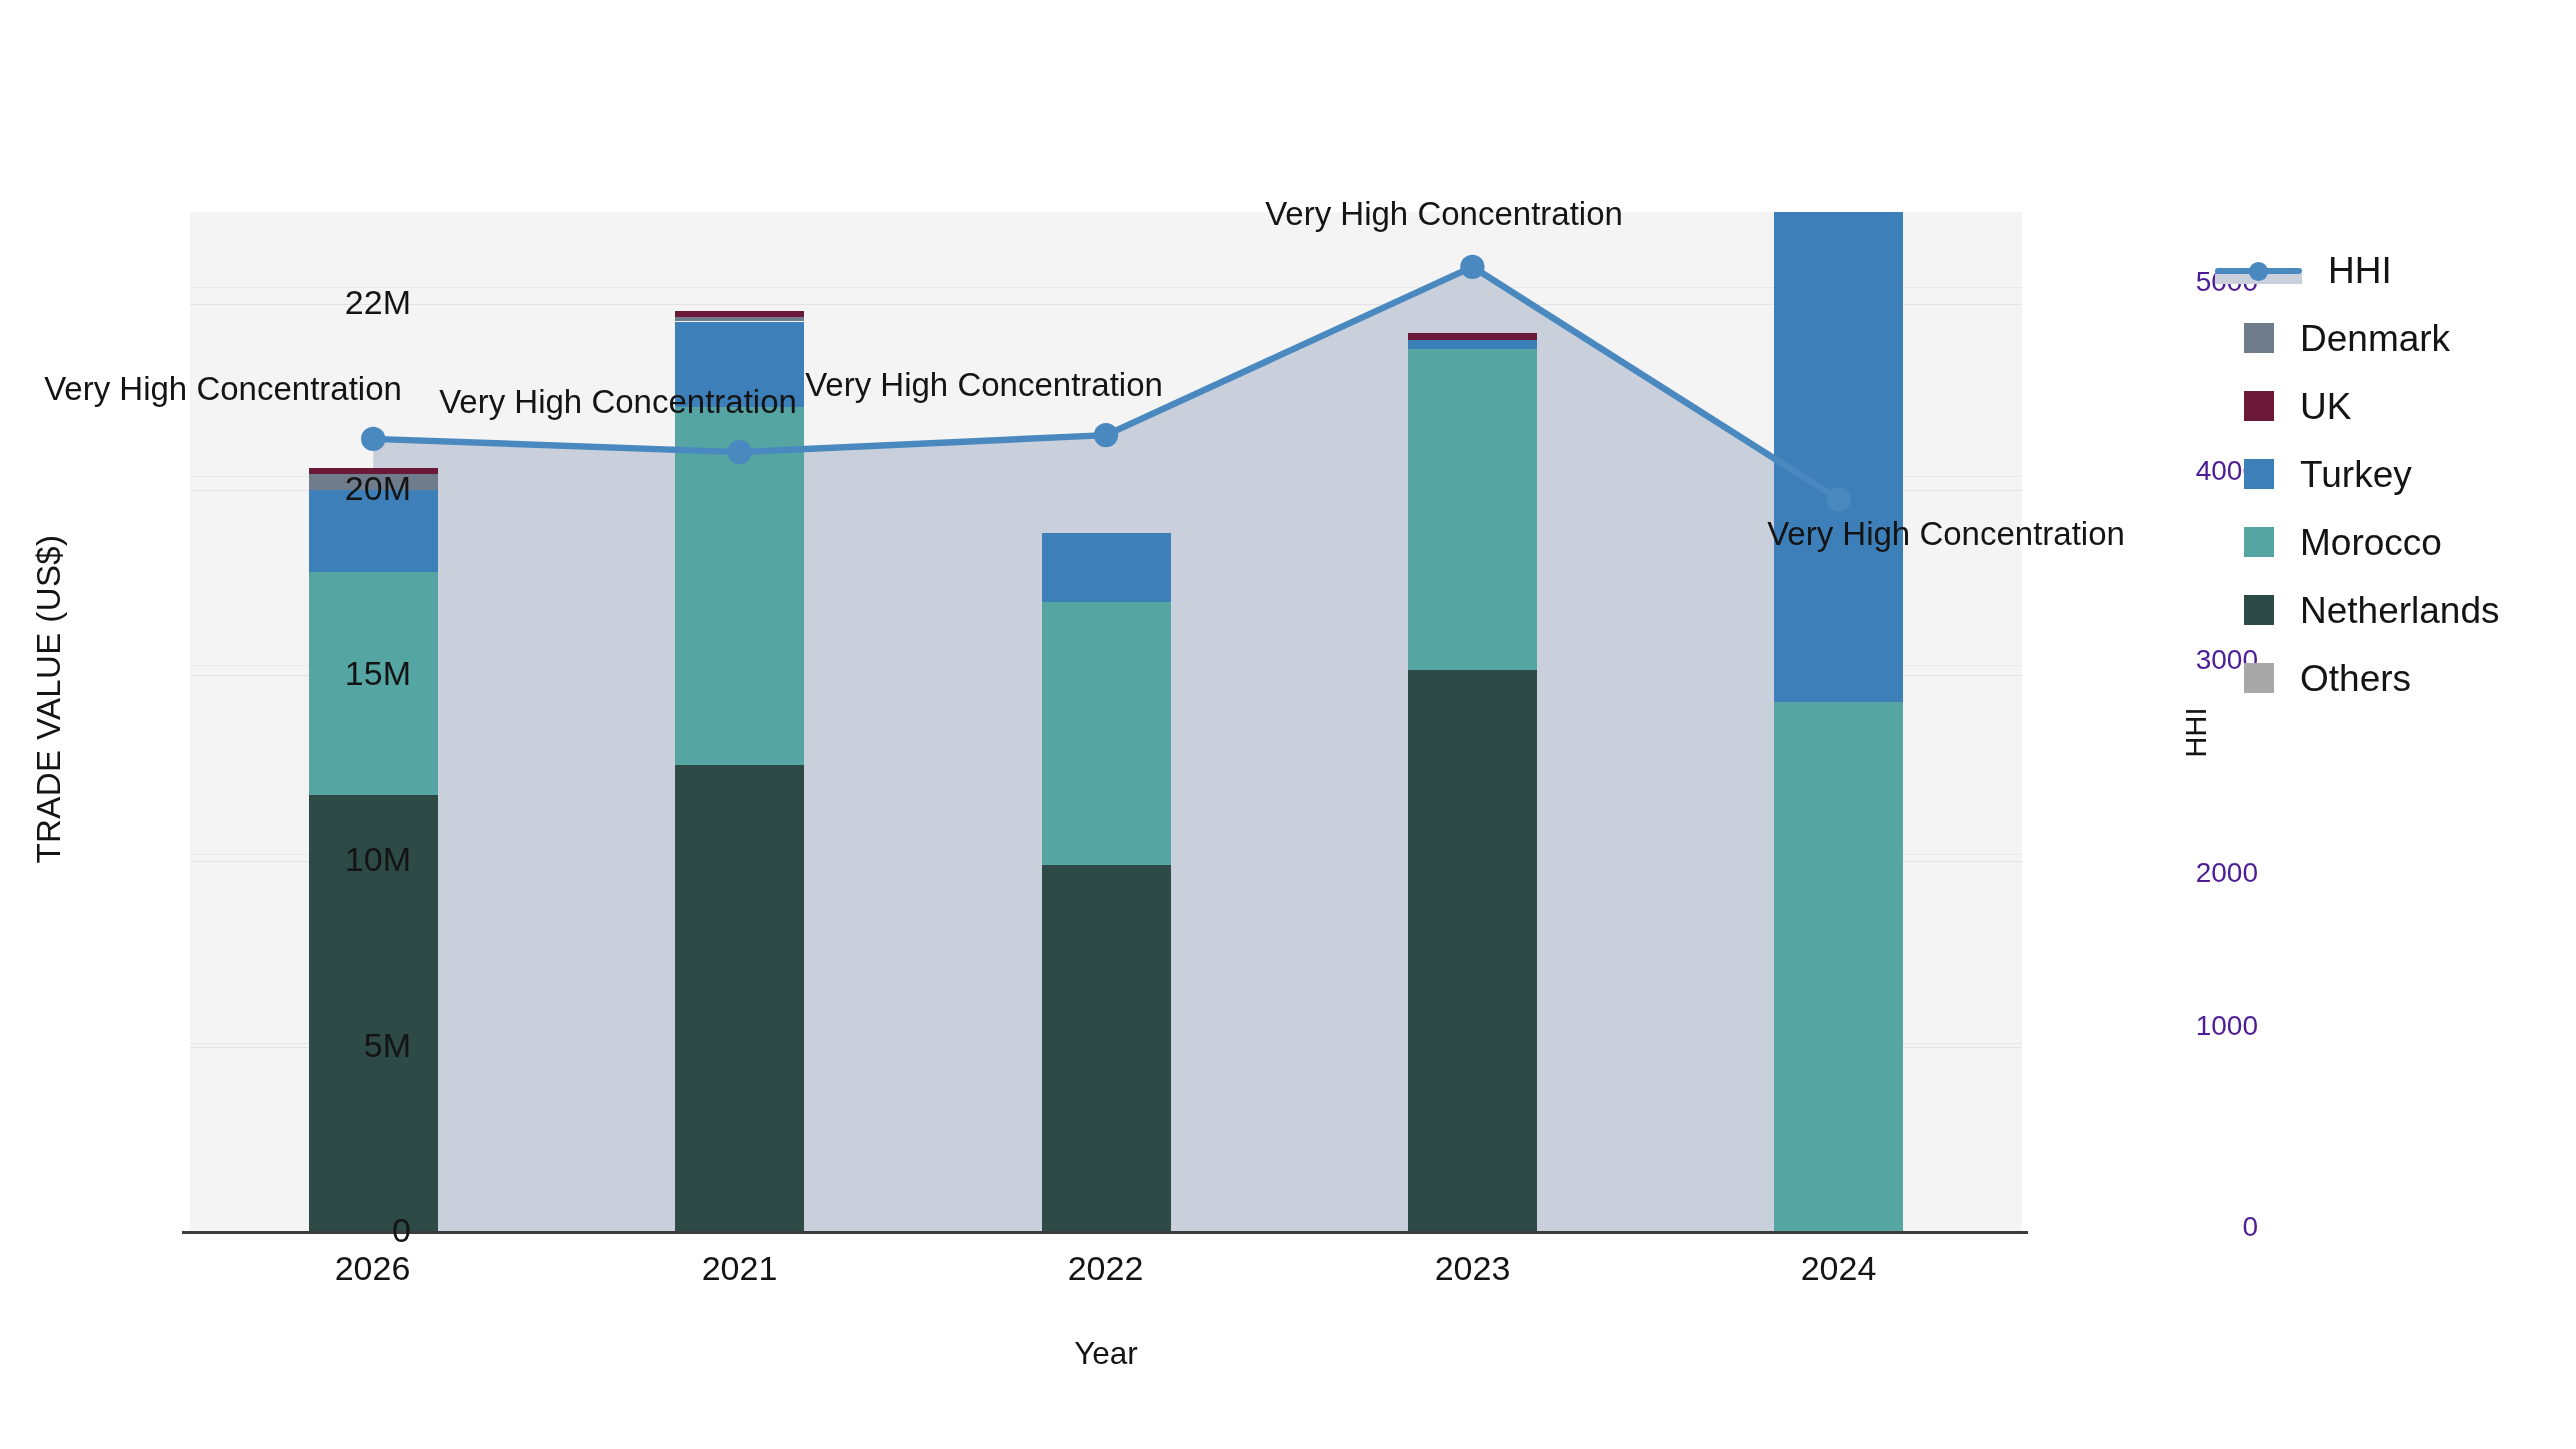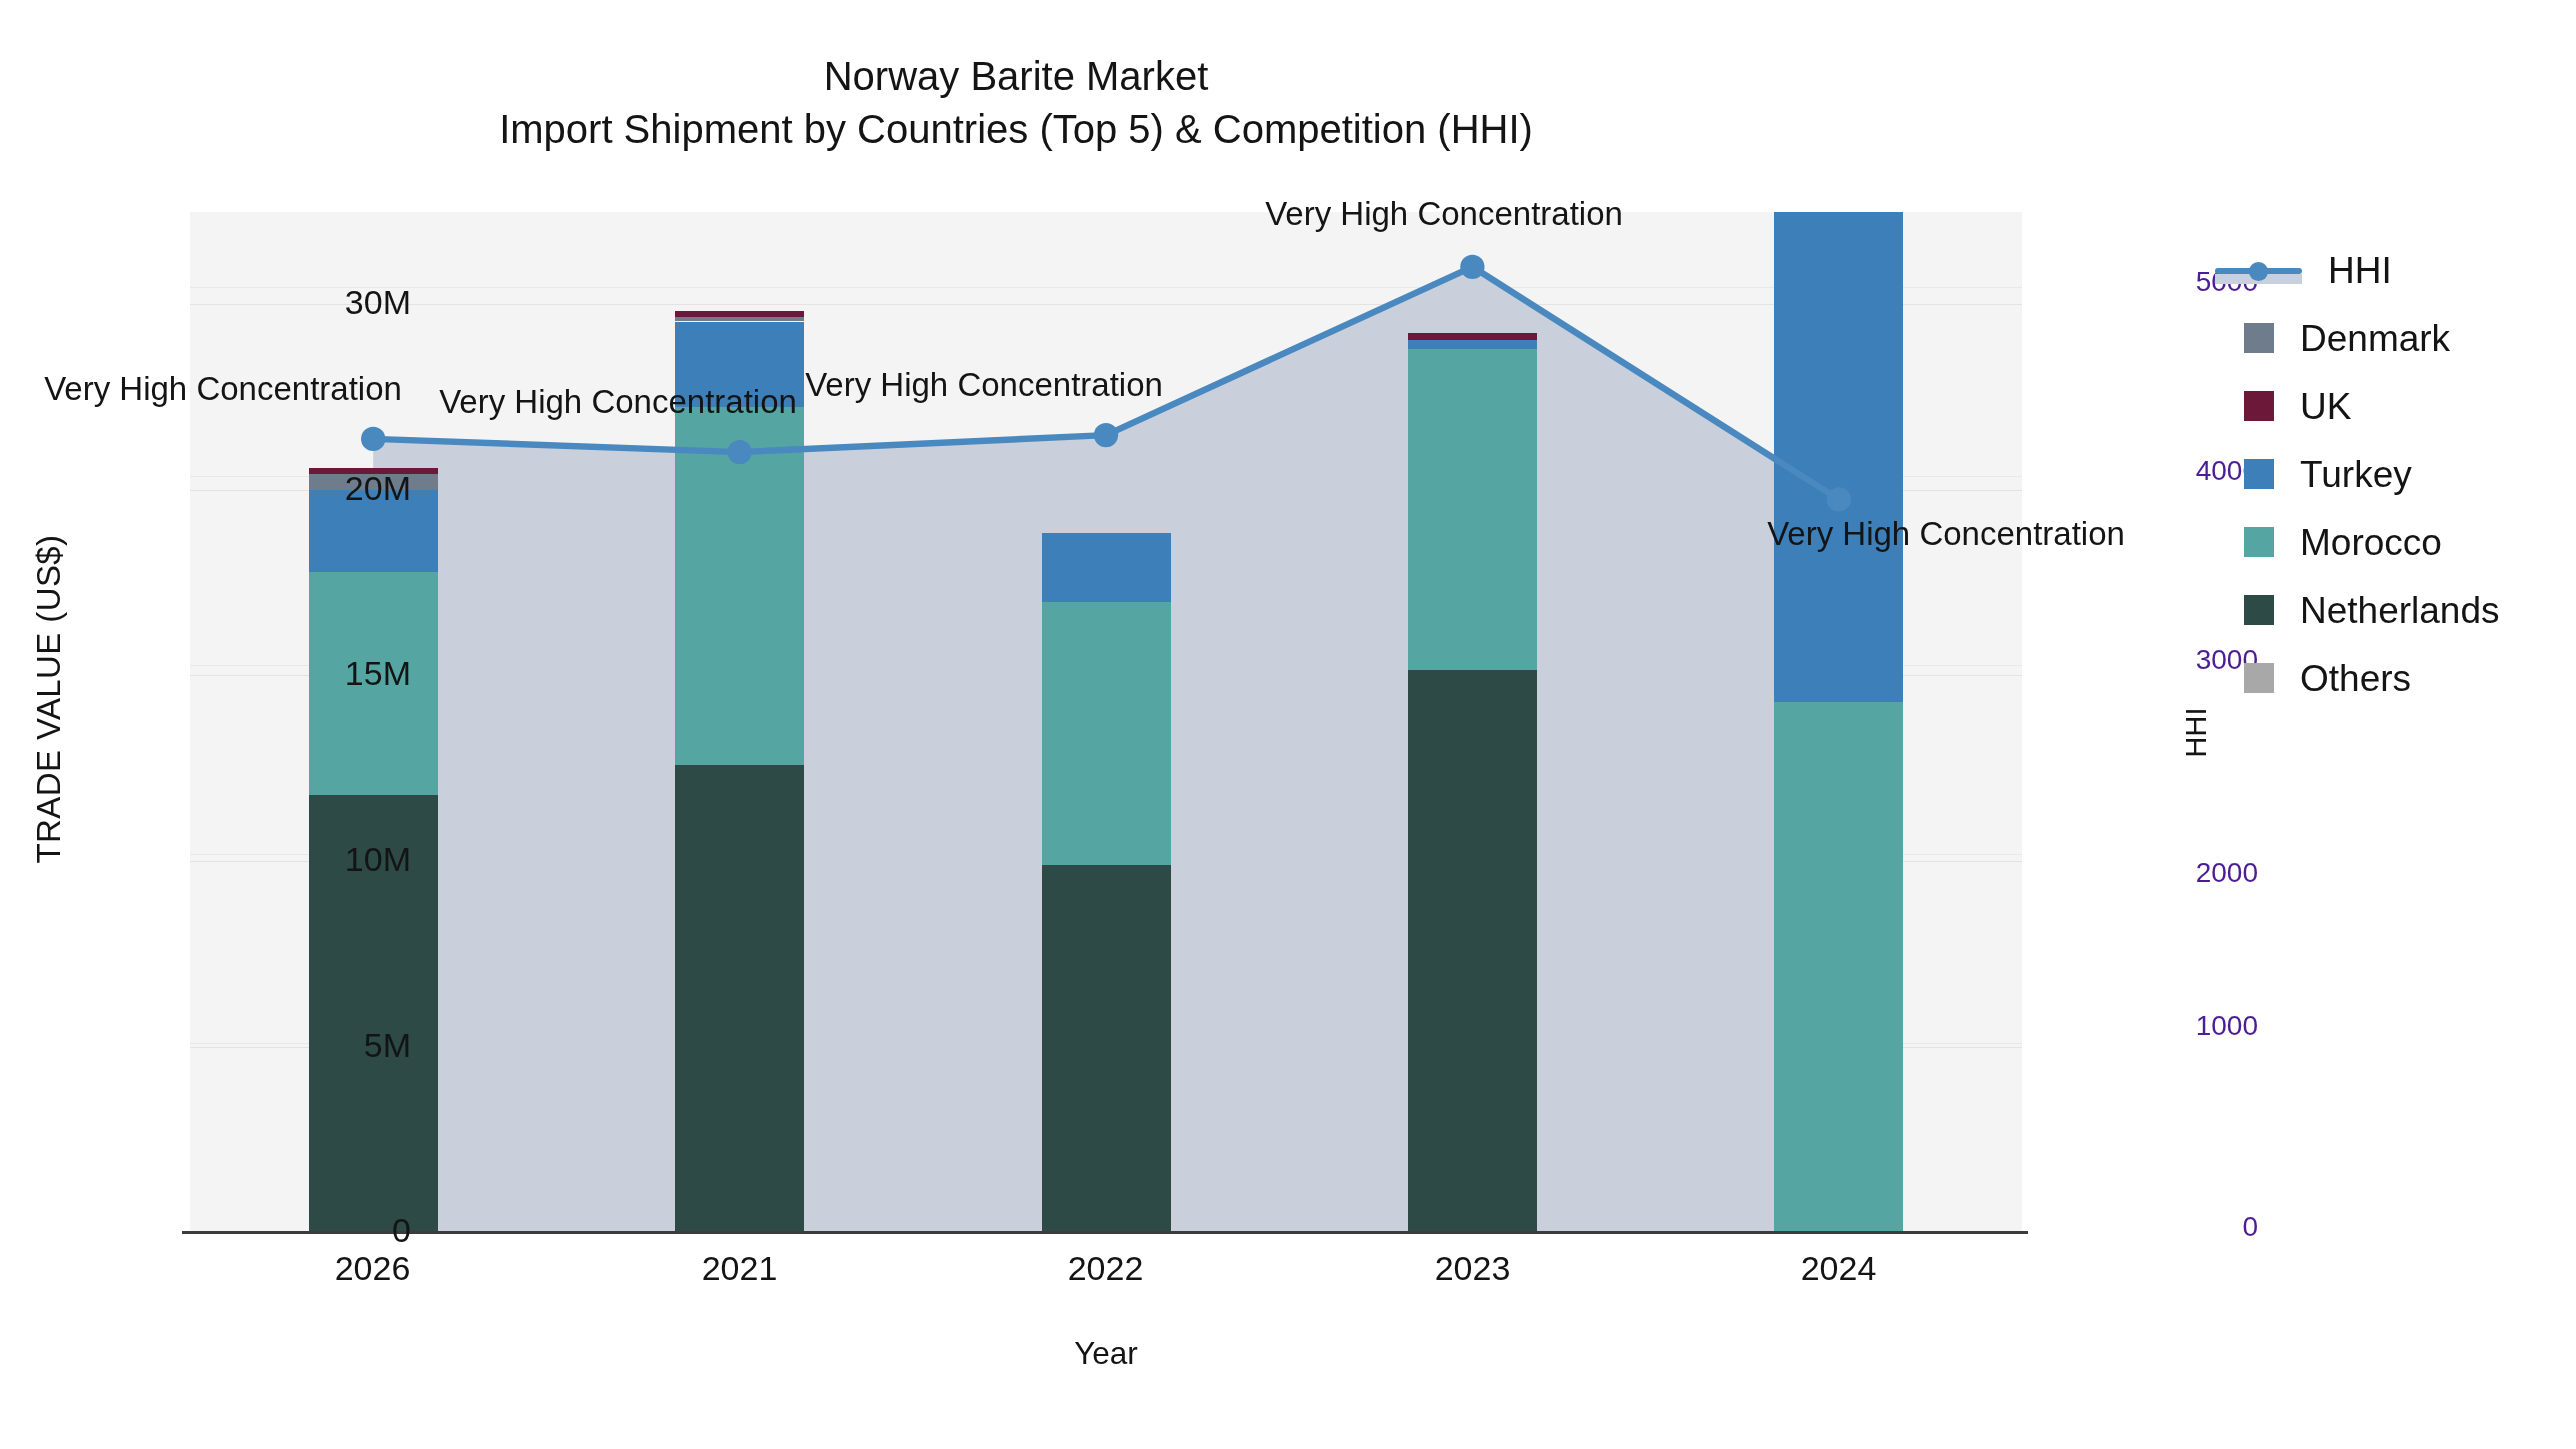--- a/index.html
+++ b/index.html
@@ -55,24 +55,20 @@
   .legend-line-marker{position:relative;width:87px;height:30px;margin-right:26px;flex:0 0 auto;}
   .legend-line-marker .lfill{position:absolute;left:0;top:18.6px;width:87px;height:10px;background:#c9d0dc;}
   .legend-line-marker .lline{position:absolute;left:0;top:13px;width:87px;height:5.7px;background:#4a89bf;border-radius:2.9px;}
   .legend-line-marker .ldot{position:absolute;left:34px;top:7.2px;width:18.6px;height:18.6px;border-radius:50%;background:#4a89bf;}
 </style>
 </head>
 <body>
 
 <div id="root">
 
-  <div id="title-block">
-    <div id="title-line1">Norway Barite Market</div>
-    <div id="title-line2">Import Shipment by Countries (Top 5) &amp; Competition (HHI)</div>
-  </div>
 
   <div id="ylabel-left">TRADE VALUE (US$)</div>
   <div id="ylabel-right">HHI</div>
   <div id="xlabel">Year</div>
 
   <div id="plot">
     <div id="plot-inner">
       <div id="grid-layer">
           <div class="gridline" style="top: 1020px;"></div>
           <div class="gridline" style="top: 835px;"></div>
@@ -141,21 +137,21 @@
       </div>
   </div>
 
   <div id="baseline"></div>
   <div id="ticks-left">
       <div class="ytick-left" style="top: 1211px;">0</div>
       <div class="ytick-left" style="top: 1026px;">5M</div>
       <div class="ytick-left" style="top: 840px;">10M</div>
       <div class="ytick-left" style="top: 654px;">15M</div>
       <div class="ytick-left" style="top: 469px;">20M</div>
-      <div class="ytick-left" style="top: 283px;">30M</div>
+      <div class="ytick-left" style="top: 283px;">22M</div>
     </div>
   <div id="ticks-right">
       <div class="ytick-right" style="top: 1211px;">0</div>
       <div class="ytick-right" style="top: 1010px;">1000</div>
       <div class="ytick-right" style="top: 833px; margin-top: 24px;">2000</div>
       <div class="ytick-right" style="top: 644px;">3000</div>
       <div class="ytick-right" style="top: 455px;">4000</div>
       <div class="ytick-right" style="top: 266px;">5000</div>
     </div>
   <div id="ticks-x">

